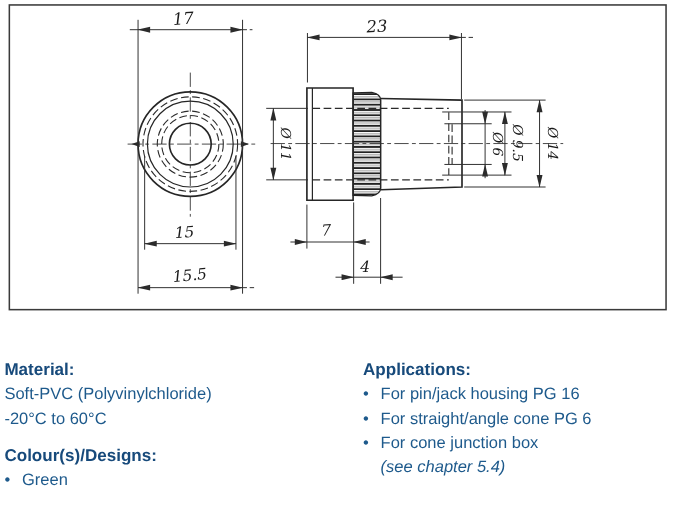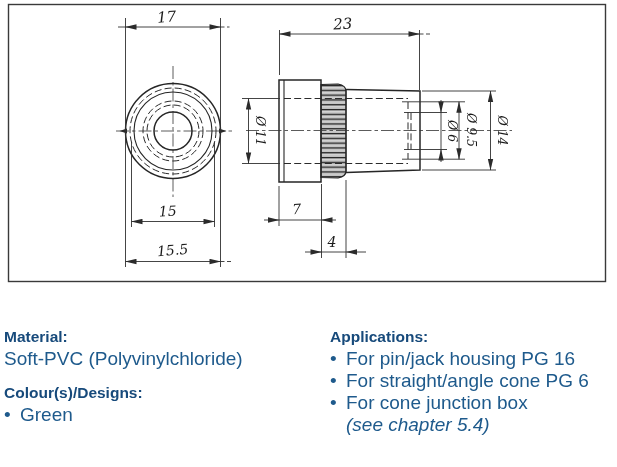--- a/index.html
+++ b/index.html
@@ -13,21 +13,21 @@
   .dash{stroke:#2b2b2b;stroke-width:1;fill:none;stroke-dasharray:7 3.2;}
   .cl{stroke:#323232;stroke-width:0.8;fill:none;stroke-dasharray:13 3 3.5 3;}
   .dimtxt{font:italic 14px "DejaVu Serif", serif;fill:#1b1b1b;}
   .dimtxt.big{font-size:15px;}
   .dimtxt.rot{font-size:12.5px;}
   
   .col{position:absolute;top:301px;margin-top:25px;}
   .col-left{left:4px;width:300px;}
   .col-right{left:330px;width:290px;}
   .h{font-weight:bold;font-size:15.5px;line-height:22px;color:#174a7b;}
-  .v{font-size:19px;line-height:22px;color:#1e5a8c;}
+  .v{font-size:15px;line-height:22px;color:#1e5a8c;}
   .gap{margin-top:12px;}
   .li{display:flex;}
   .blt{width:16px;flex:0 0 16px;}
   .cont{padding-left:16px;font-style:italic;}
 </style>
 </head>
 <body>
 
 <div class="page">
 
@@ -136,20 +136,21 @@
       <line class="th" x1="321.5" y1="252" x2="346" y2="252"></line>
       <line class="th" x1="305" y1="252" x2="321.5" y2="252" marker-end="url(#arr)"></line>
       <line class="th" x1="366" y1="252" x2="346" y2="252" marker-end="url(#arr)"></line>
       <text class="dimtxt" x="332" y="247" text-anchor="middle">4</text>
     </g>
   </svg>
 
   <div class="col col-left">
     <div class="h">Material:</div>
     <div class="v">Soft-PVC (Polyvinylchloride)</div>
+    <div class="v">-20°C to 60°C</div>
     <div class="h gap">Colour(s)/Designs:</div>
     <div class="v li">
       <span class="blt">•</span>
       <span>Green</span>
     </div>
   </div>
 
   <div class="col col-right">
     <div class="h">Applications:</div>
     <div class="v li">

